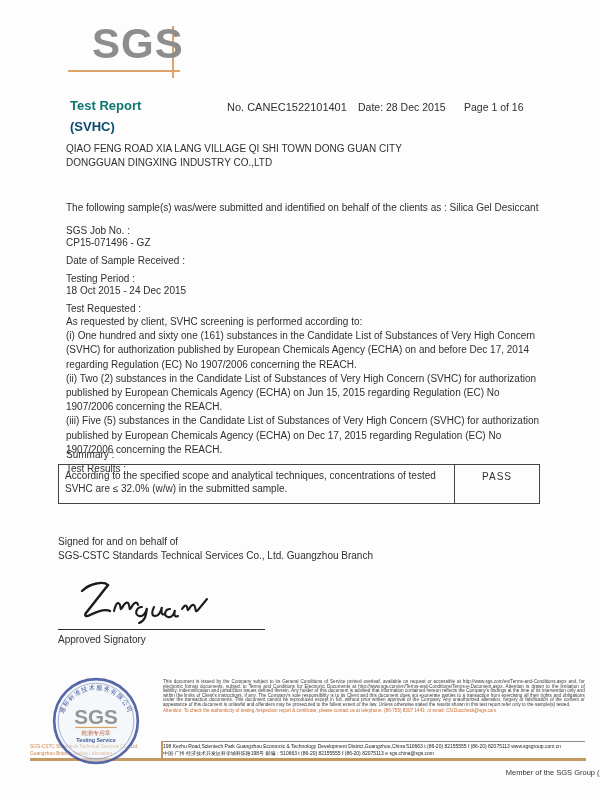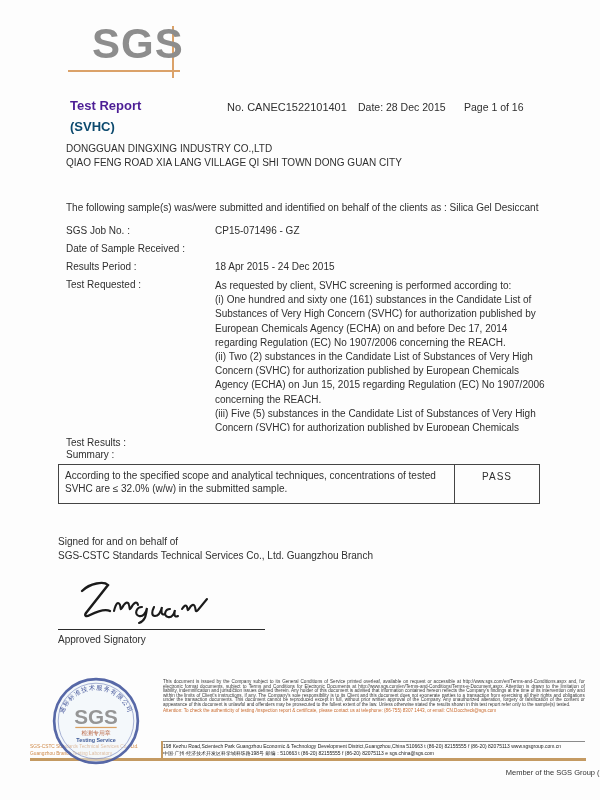--- a/index.html
+++ b/index.html
@@ -7,32 +7,32 @@
     position:relative;width:600px;height:800px;background:#fdfdfd;
     font-family:"Liberation Sans",sans-serif;color:#2f2f2f;overflow:hidden;
     margin:0 auto;
     padding-left:44px;
   }
   
   .logo-wrap{position:absolute;left:68px;top:24px;width:118px;height:56px;}
   .logo-text{position:absolute;left:24px;top:-4px;font-size:42px;font-weight:bold;color:#8d8d8d;letter-spacing:1px;font-family:"Liberation Sans",sans-serif;}
   .logo-underline{position:absolute;left:0;top:46px;width:112px;height:2px;background:#dba269;}
   .logo-vline{position:absolute;left:104px;top:2px;width:2px;height:52px;background:#dba269;}
-  .report-title{position:absolute;left:70px;top:98px;font-size:13px;font-weight:bold;color:#4c1d95;}
+  .report-title{position:absolute;left:70px;top:98px;font-size:13px;font-weight:bold;color:#0f766e;}
   .report-subtitle{position:absolute;left:70px;top:119px;font-size:13px;font-weight:bold;color:#0c4a6e;}
   .report-no{position:absolute;left:227px;top:101px;font-size:11px;}
   .report-date{position:absolute;left:358px;top:101px;font-size:10.5px;}
   .report-page{position:absolute;left:464px;top:101px;font-size:10.5px;}
   
   .client{position:absolute;left:66px;top:142px;width:470px;font-size:10px;line-height:14px;}
   
   .main{position:absolute;left:66px;top:202px;width:480px;font-size:10px;}
   .intro{font-size:10px;line-height:12px;}
   .ftable{margin-top:11px;}
-  .frow{display:flex;margin-bottom:6px;line-height:12px;}
+  .frow{display:flex;margin-bottom:6px;line-height:12px;flex-direction:column;}
   .frow .flabel{width:149px;flex:none;}
   .frow .fvalue{flex:1;}
   .fvalue.multiline{white-space:pre-line;line-height:14.2px;height:152px;overflow:hidden;}
   .row-results{margin-top:2px;}
   
   .summaryblock{position:absolute;left:58px;top:449px;width:482px;}
   .summary-label{margin-left:8px;font-size:10px;}
   .summary-box{margin-top:4px;border:1px solid #444;display:flex;height:38px;}
   .summary-text{flex:1;padding:4px 6px;font-size:10px;line-height:13px;}
   .summary-result{width:84px;flex:none;border-left:1px solid #444;display:flex;align-items:flex-start;justify-content:center;padding-top:6px;font-size:10px;letter-spacing:1px;}
@@ -67,38 +67,38 @@
     <div class="logo-text">SGS</div>
   </div>
 
   <div class="report-title">Test Report</div>
   <div class="report-subtitle">(SVHC)</div>
   <div class="report-no">No. CANEC1522101401</div>
   <div class="report-date">Date: 28 Dec 2015</div>
   <div class="report-page">Page 1 of 16</div>
 
   <div class="client">
+    <div>QIAO FENG ROAD XIA LANG VILLAGE QI SHI TOWN DONG GUAN CITY</div>
     <div>DONGGUAN DINGXING INDUSTRY CO.,LTD</div>
-    <div>QIAO FENG ROAD XIA LANG VILLAGE QI SHI TOWN DONG GUAN CITY</div>
   </div>
 
   <div class="main">
     <div class="intro">The following sample(s) was/were submitted and identified on behalf of the clients as : Silica Gel Desiccant</div>
 
     <div class="ftable">
       <div class="frow">
         <div class="flabel">SGS Job No. :</div>
         <div class="fvalue">CP15-071496 - GZ</div>
       </div>
       <div class="frow">
         <div class="flabel">Date of Sample Received :</div>
       </div>
       <div class="frow">
-        <div class="flabel">Results Period :</div>
-        <div class="fvalue">18 Apr 2015 - 24 Dec 2015</div>
+        <div class="flabel">Testing Period :</div>
+        <div class="fvalue">18 Oct 2015 - 24 Dec 2015</div>
       </div>
       <div class="frow">
         <div class="flabel">Test Requested :</div>
         <div class="fvalue multiline">As requested by client, SVHC screening is performed according to:
 (i) One hundred and sixty one (161) substances in the Candidate List of Substances of Very High Concern (SVHC) for authorization published by European Chemicals Agency (ECHA) on and before Dec 17, 2014 regarding Regulation (EC) No 1907/2006 concerning the REACH.
 (ii) Two (2) substances in the Candidate List of Substances of Very High Concern (SVHC) for authorization published by European Chemicals Agency (ECHA) on Jun 15, 2015 regarding Regulation (EC) No 1907/2006 concerning the REACH.
 (iii) Five (5) substances in the Candidate List of Substances of Very High Concern (SVHC) for authorization published by European Chemicals Agency (ECHA) on Dec 17, 2015 regarding Regulation (EC) No 1907/2006 concerning the REACH.</div>
       </div>
       <div class="frow row-results">
         <div class="flabel">Test Results :</div>

